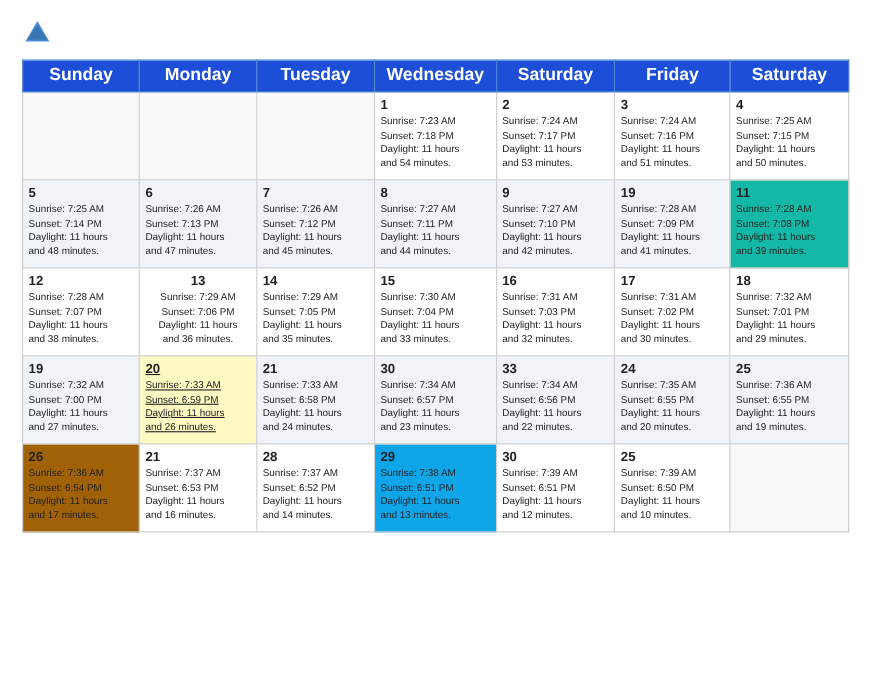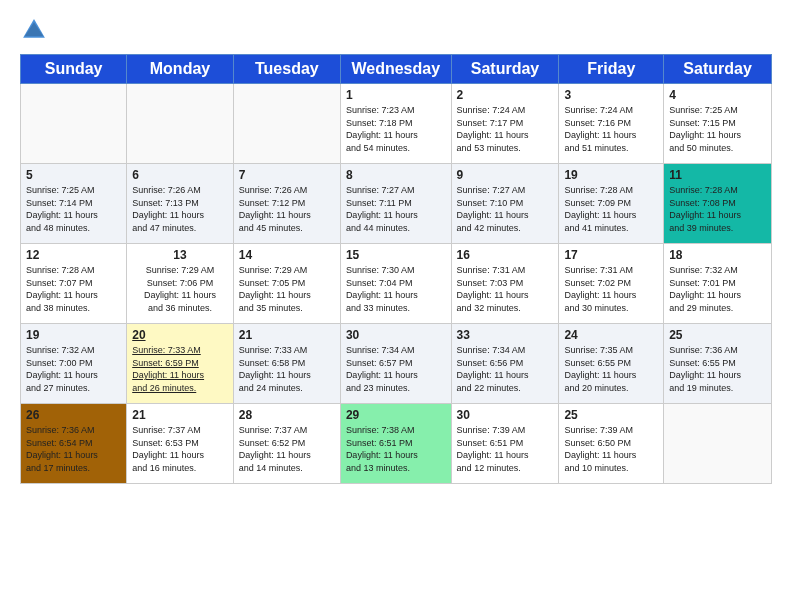--- a/index.html
+++ b/index.html
@@ -330,21 +330,21 @@
 Daylight: 11 hours
 and 16 minutes.</div>
           </td>
           <td style="background: rgb(255, 255, 255);">
             <span class="day-num">28</span>
             <div class="day-info" style="white-space: pre-line;">Sunrise: 7:37 AM
 Sunset: 6:52 PM
 Daylight: 11 hours
 and 14 minutes.</div>
           </td>
-          <td style="background: #86efac;">
+          <td style="background: #0ea5e9;">
             <span class="day-num">29</span>
             <div class="day-info" style="white-space: pre-line;">Sunrise: 7:38 AM
 Sunset: 6:51 PM
 Daylight: 11 hours
 and 13 minutes.</div>
           </td>
           <td style="background: rgb(255, 255, 255);">
             <span class="day-num">30</span>
             <div class="day-info" style="white-space: pre-line;">Sunrise: 7:39 AM
 Sunset: 6:51 PM

